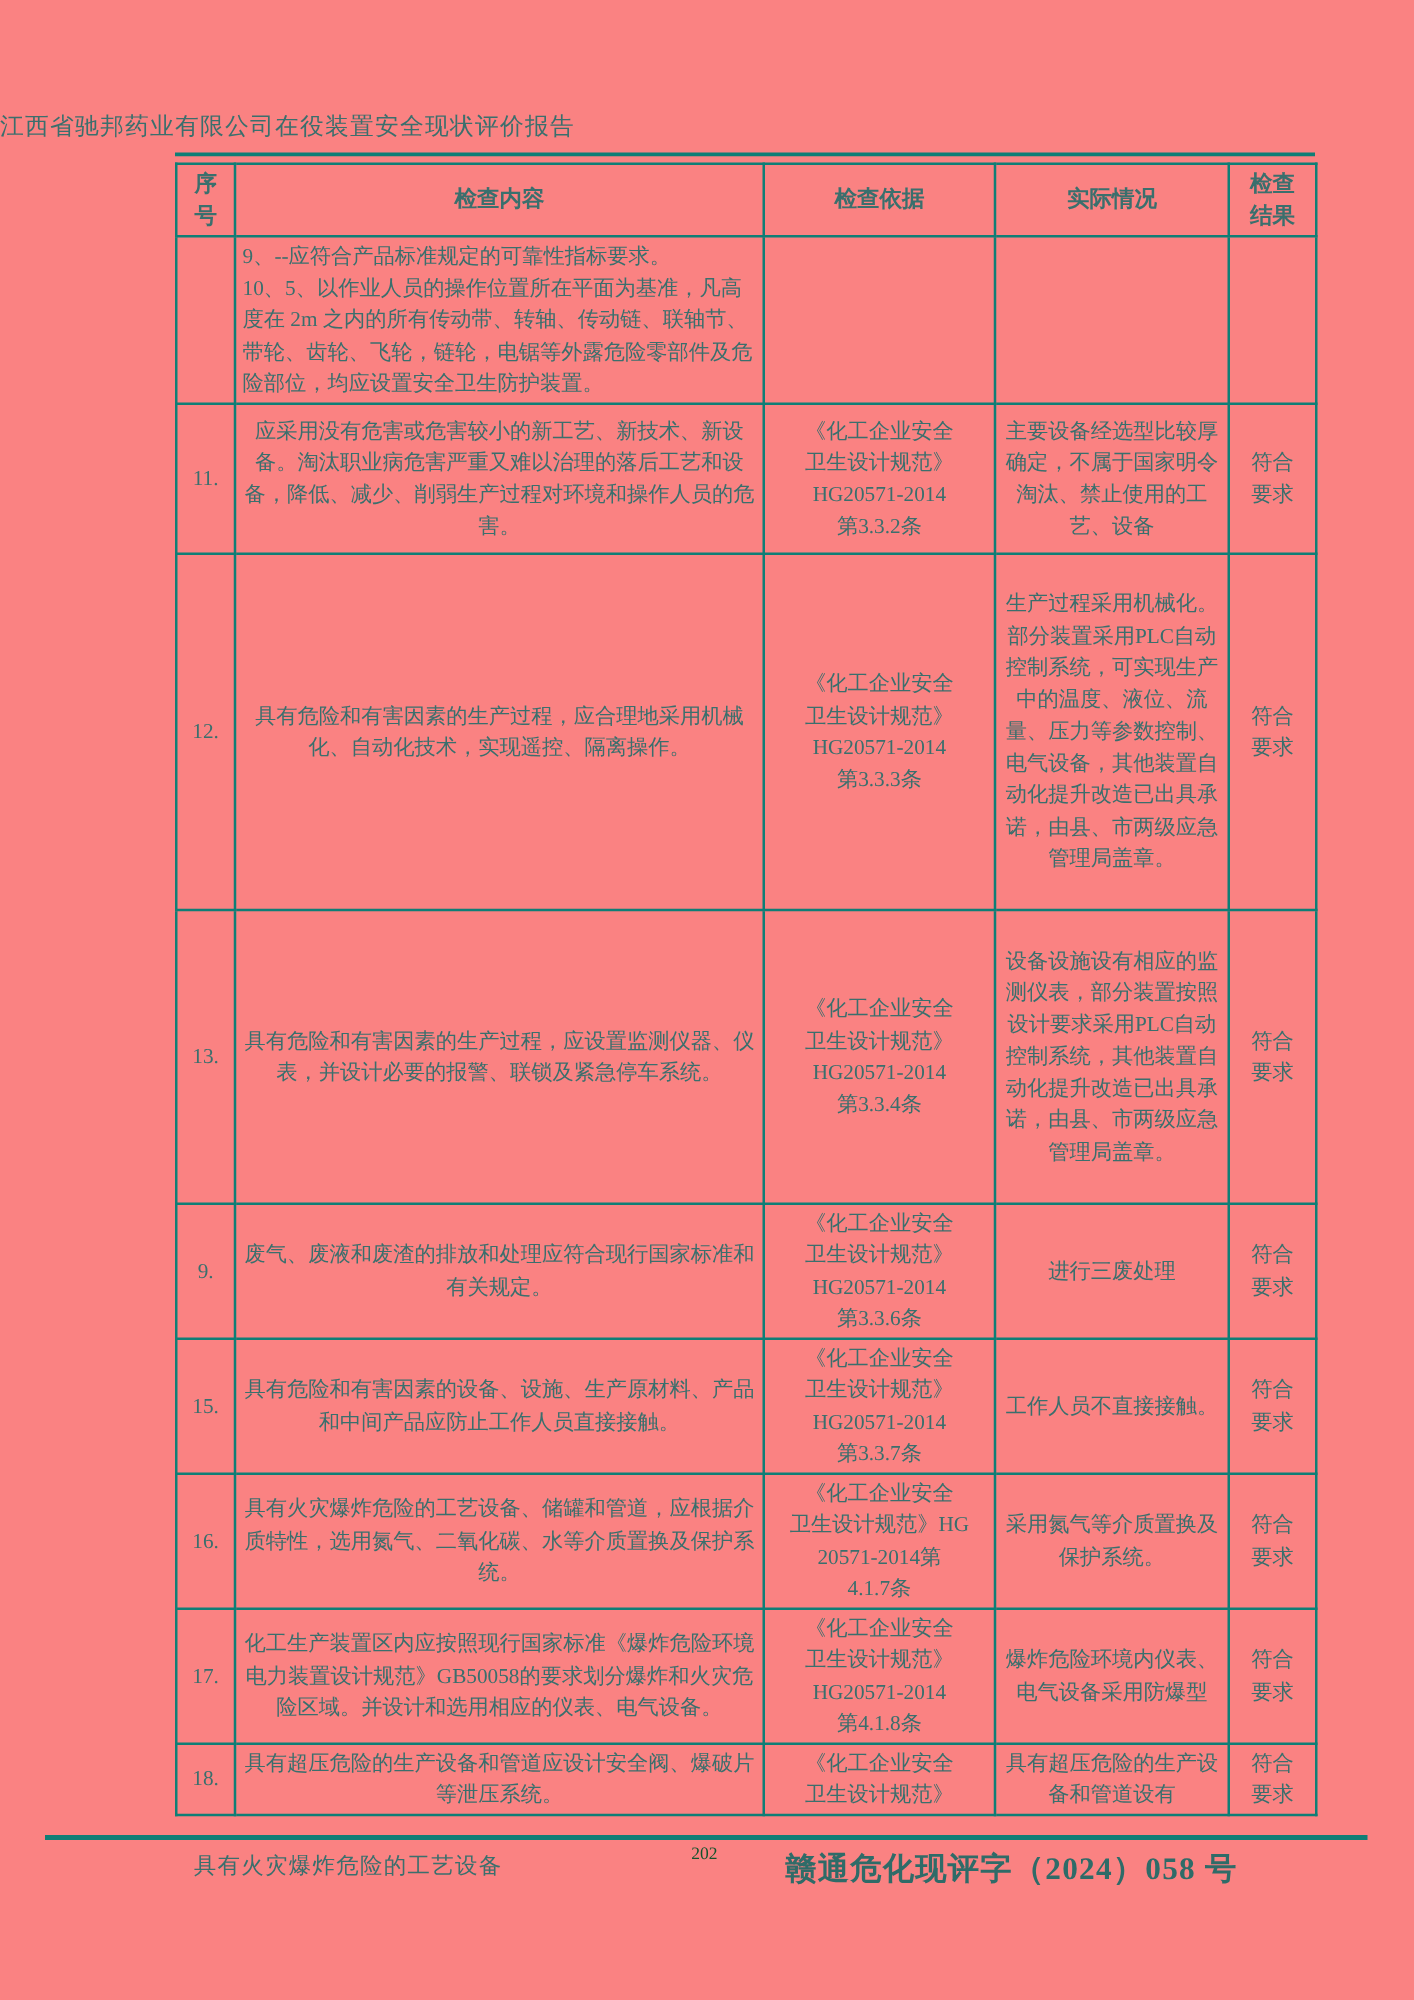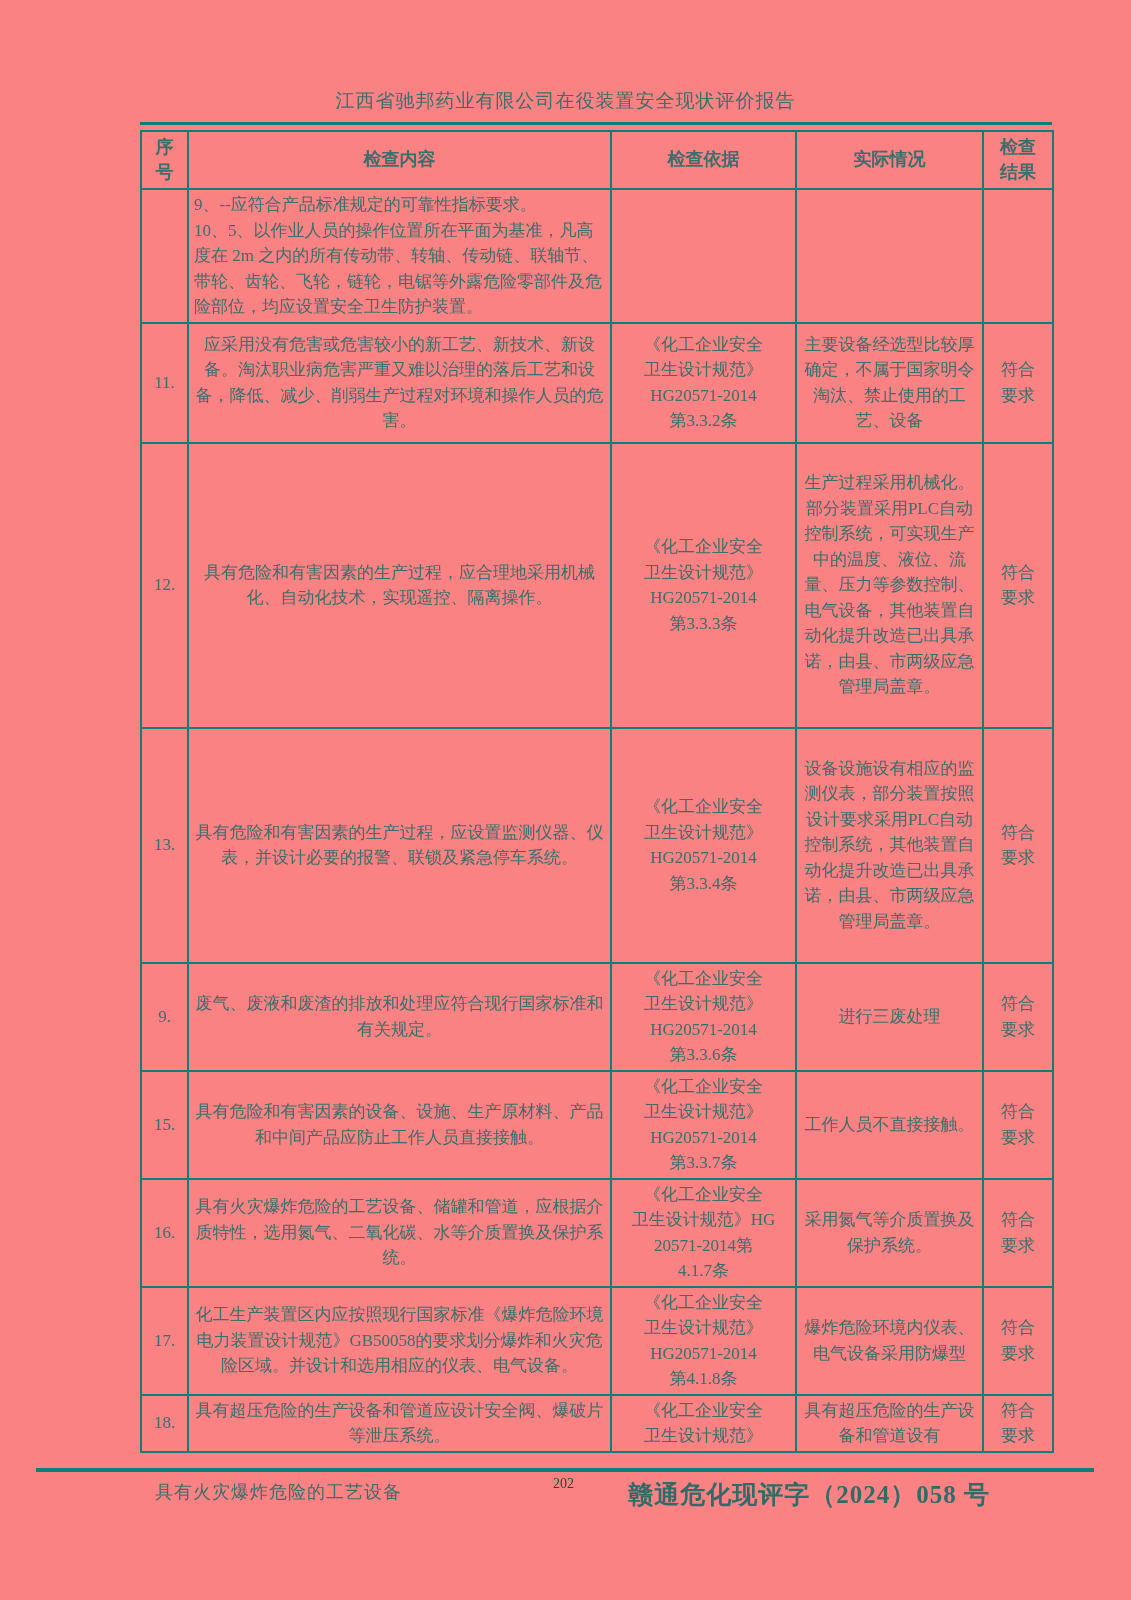--- a/index.html
+++ b/index.html
@@ -7,21 +7,21 @@
     width:1131px;height:1600px;
     background:#FA8282;
     font-family:"Liberation Serif","DejaVu Serif",serif;
     color:#386E6C;
     position:relative;
     overflow:hidden;
   }
   .page{position:absolute;inset:0;}
   .page-title{
     position:absolute;top:88px;left:0;width:100%;
-    text-align:center;font-size:19px;letter-spacing:1px;
+    text-align:left;font-size:19px;letter-spacing:1px;
     color:#3A6F6D;
   }
   .title-rule{
     position:absolute;top:122px;left:140px;width:912px;height:3px;
     background:#0F7E76;
   }
   table.inspection{
     position:absolute;top:130px;left:140px;width:912px;
     border-collapse:collapse;table-layout:fixed;
   }

